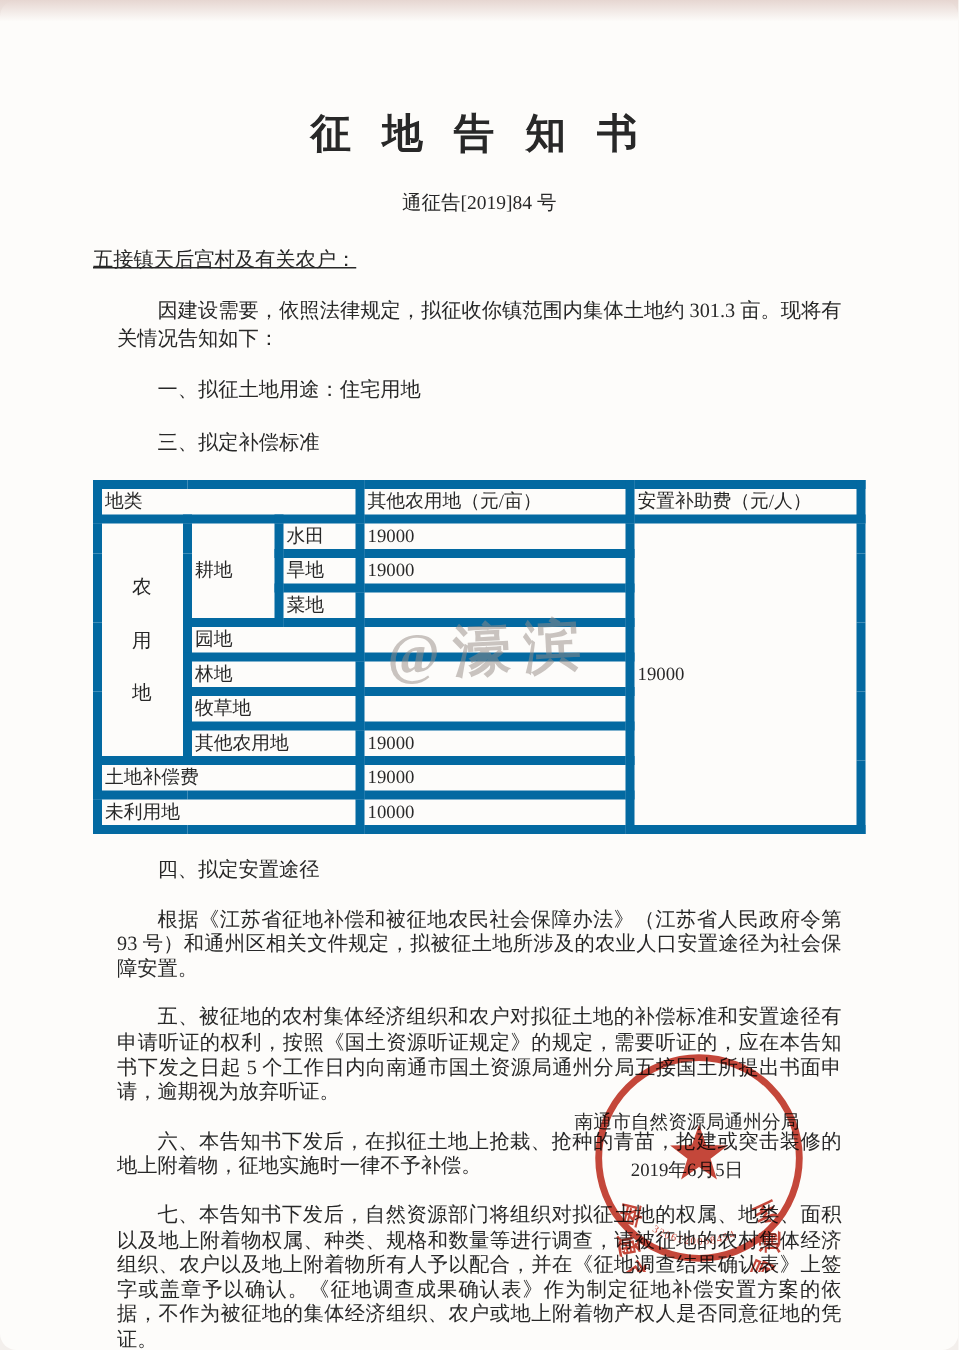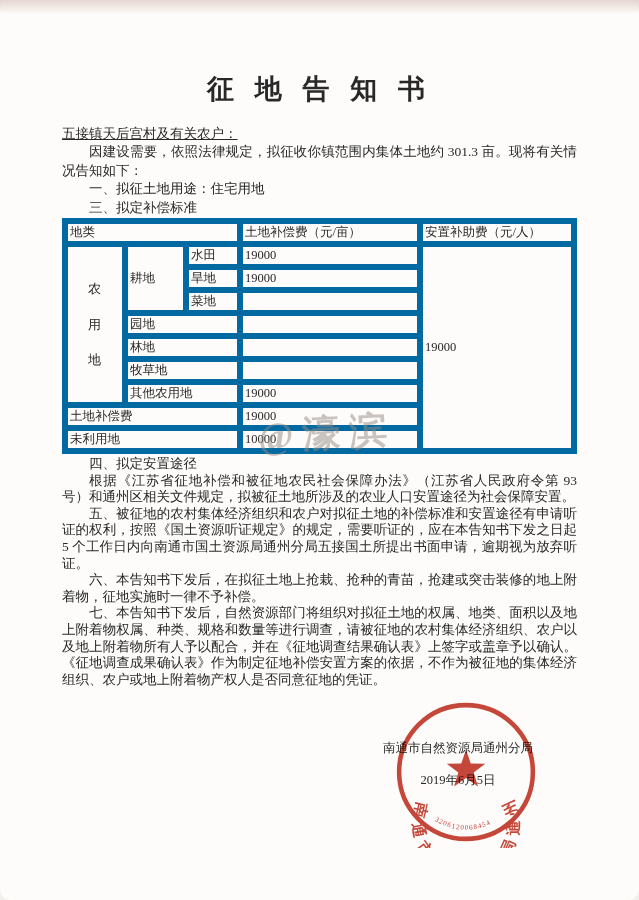--- a/index.html
+++ b/index.html
@@ -38,21 +38,21 @@
     margin-top:23px;
     line-height:16px;
   }
   .salutation{
     margin-top:21px;
     font-size:13.5px;
     line-height:18px;
     text-decoration:underline;
   }
   .intro p, .after p{
-    margin:0;
+    margin:16px;
     font-size:13.5px;
     text-indent:2em;
     text-align:justify;
   }
   .intro p{line-height:18.5px;}
   .after p{line-height:16.6px;}
   table.comp{
     width:100%;
     border-collapse:collapse;
     table-layout:fixed;
@@ -105,41 +105,42 @@
     z-index:2;
   }
 </style>
 </head>
 <body>
 
 <div class="page">
 
   <h1 class="title">征 地 告 知 书</h1>
 
+  <div class="doc-number">通征告[2019]84 号</div>
 
   <div class="salutation">五接镇天后宫村及有关农户：</div>
 
   <div class="intro">
     <p>因建设需要，依照法律规定，拟征收你镇范围内集体土地约 301.3 亩。现将有关情况告知如下：</p>
     <p>一、拟征土地用途：住宅用地</p>
     <p>三、拟定补偿标准</p>
   </div>
 
   <table class="comp">
     <colgroup>
       <col style="width:60px">
         <col style="width:61px">
         <col style="width:54px">
         <col style="width:180px">
         <col>
     </colgroup>
     <tbody>
         <tr>
       <td colspan="3" class="hdr">地类</td>
-      <td class="hdr">土地补偿费（元/亩）</td>
+      <td class="hdr">其他农用地（元/亩）</td>
       <td class="hdr">安置补助费（元/人）</td>
     </tr>
     <tr>
       <td rowspan="7">
             <div class="vert">农用地</div>
           </td>
       <td rowspan="3">耕地</td>
       <td>水田</td>
       <td>19000</td>
       <td rowspan="9">19000</td>

